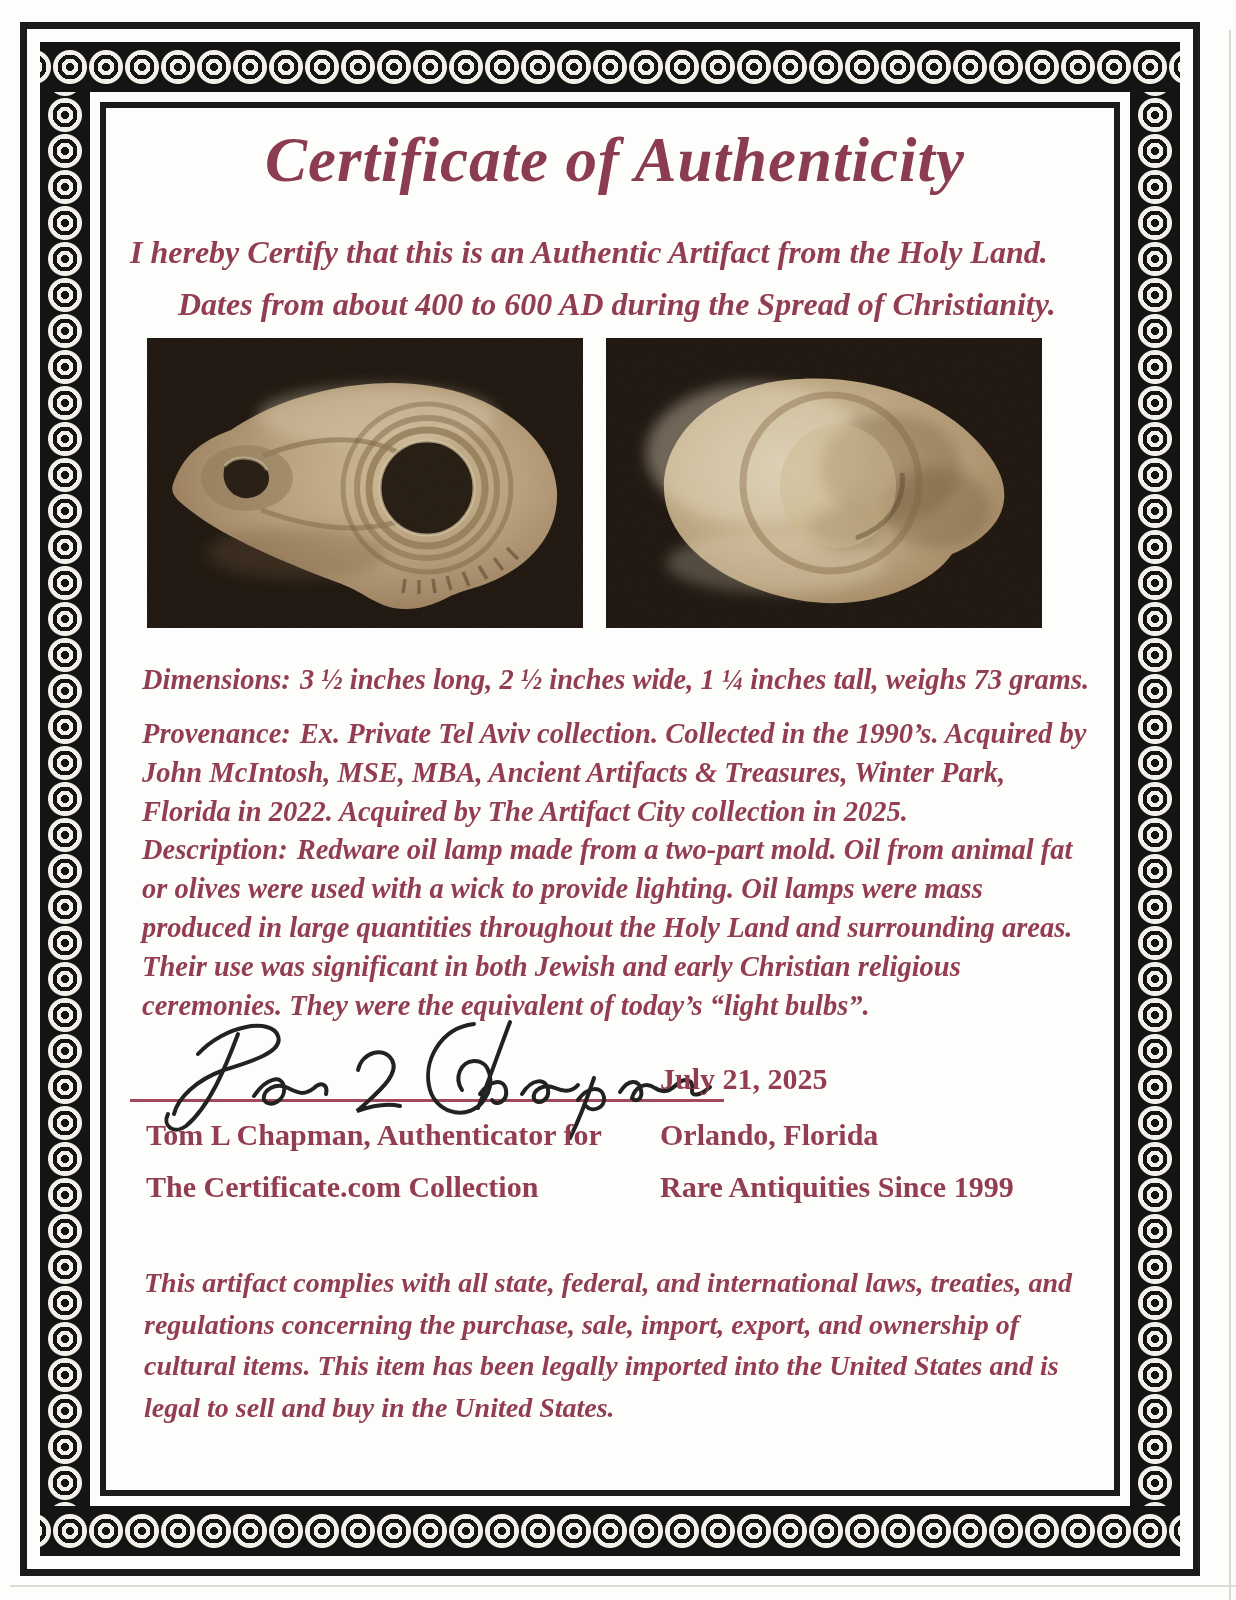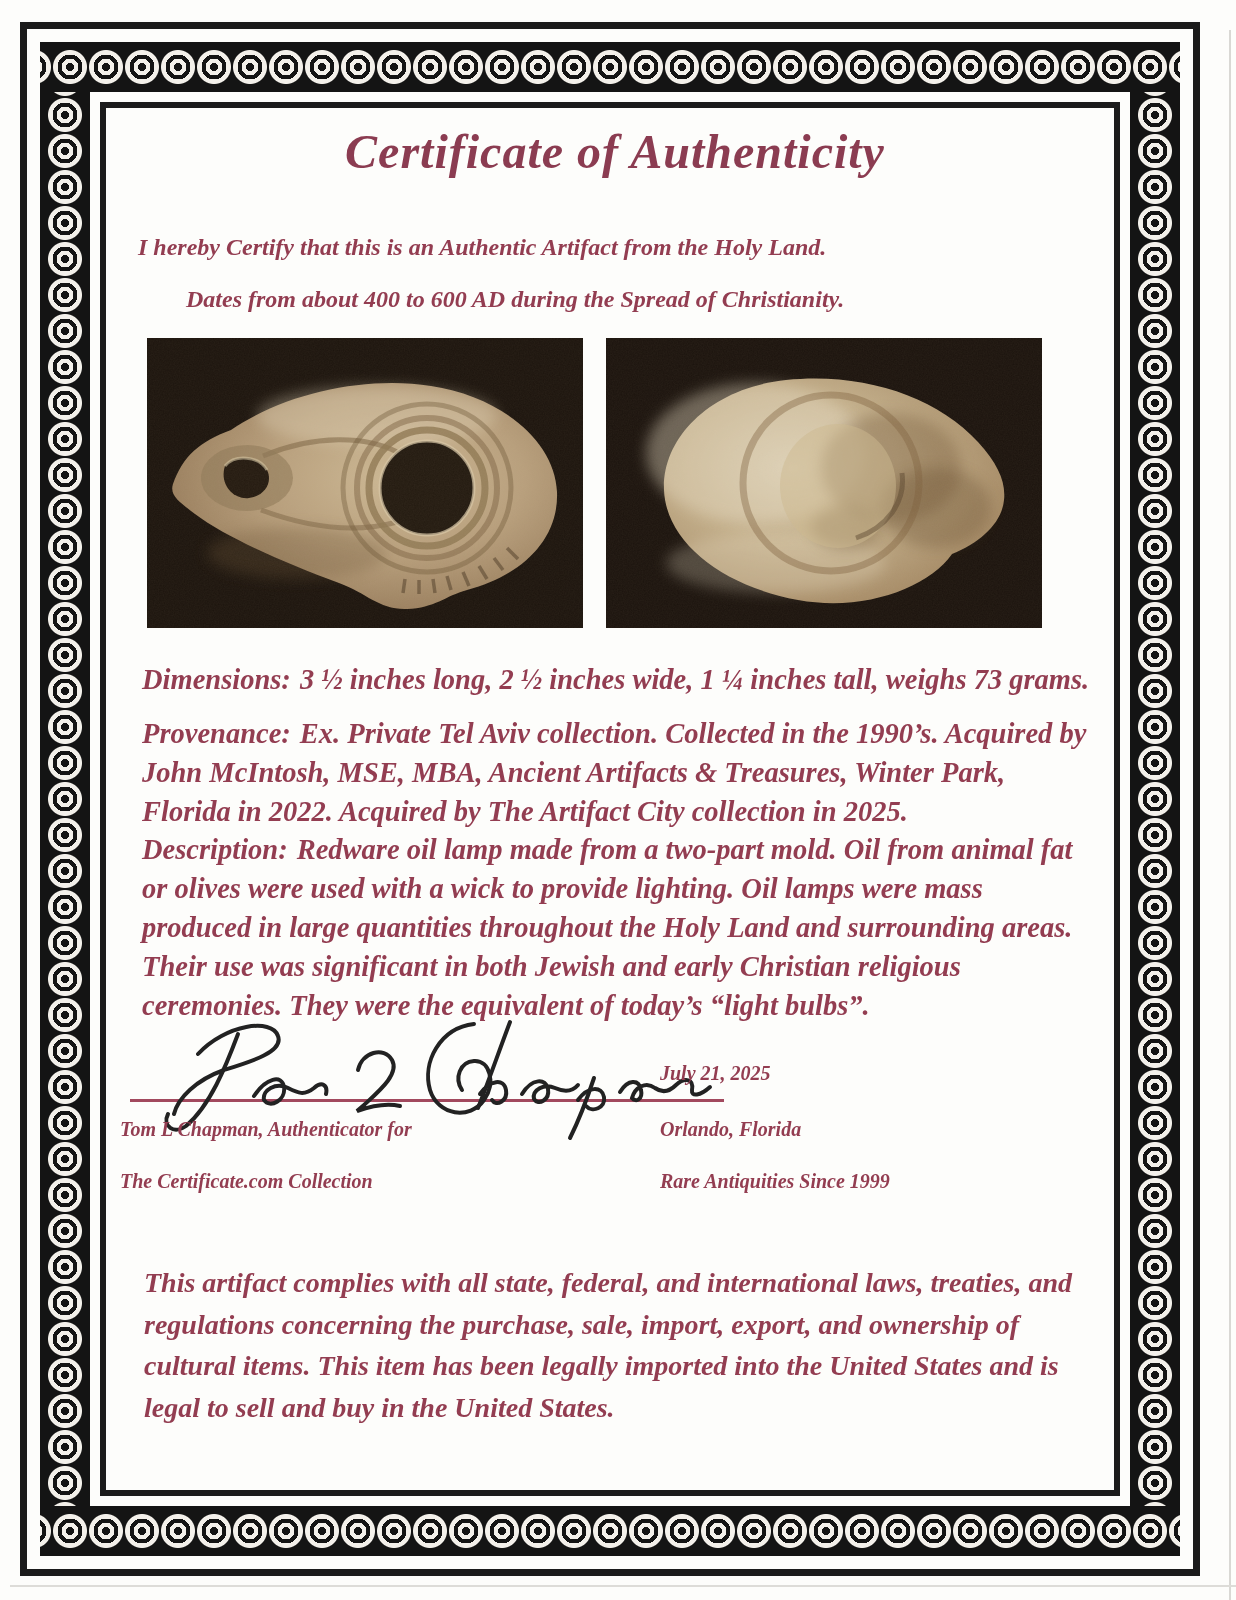--- a/index.html
+++ b/index.html
@@ -22,44 +22,44 @@
   .band .bottom{left:0;right:0;bottom:0;height:50px;background-size:36px 50px;background-repeat:repeat-x;background-position:center bottom;}
   .band .left  {top:50px;bottom:50px;left:0;width:50px;background-size:50px 36px;background-repeat:repeat-y;background-position:left center;}
   .band .right {top:50px;bottom:50px;right:0;width:50px;background-size:50px 36px;background-repeat:repeat-y;background-position:right center;}
   .band-hole{position:absolute;inset:50px;background:#fdfdfb;}
   .line-inner{position:absolute;left:100px;top:102px;right:116px;bottom:104px;
               border:6px solid #1b1b1b;}
 
   
   .content{position:absolute;left:118px;top:0;width:994px;height:1600px;color:#933d51;}
   .title{position:absolute;top:124px;left:0;width:100%;text-align:center;
-         font-size:48px;font-weight:700;font-style:italic;color:#8b3c51;
+         font-size:63px;font-weight:700;font-style:italic;color:#8b3c51;
          letter-spacing:1px;white-space:nowrap;}
-  .statement{position:absolute;left:20px;white-space:nowrap;
-             font-size:24px;font-weight:700;font-style:italic;}
+  .statement{position:absolute;left:12px;white-space:nowrap;
+             font-size:32px;font-weight:700;font-style:italic;}
   .st1{top:234px;}
   .st2{top:286px;margin-left:48px;}
 
   .photo{position:absolute;top:338px;width:436px;height:290px;display:block;}
   .photo1{left:29px;}
   .photo2{left:488px;}
 
   .para{position:absolute;left:12px;width:952px;margin:12px;
         font-size:28.5px;font-weight:700;font-style:italic;line-height:39px;}
   .para .label{margin-right:9px;}
   .p-dim {top:648px;white-space:nowrap;}
   .p-prov{top:702px;}
   .p-desc{top:818px;}
 
   .sig-svg{position:absolute;left:8px;top:1008px;width:630px;height:136px;}
   .sig-underline{position:absolute;left:12px;top:1099px;width:594px;height:3px;
                  background:#a2495e;}
-  .sig-text{position:absolute;font-size:20px;font-weight:700;font-style:italic;white-space:nowrap;}
+  .sig-text{position:absolute;font-size:30px;font-weight:700;white-space:nowrap;}
   .col-right{left:542px;}
-  .col-left{left:2px;}
+  .col-left{left:28px;}
   .r-date{top:1062px;}
   .r-name{top:1118px;}
   .r-loc{top:1118px;}
   .r-coll{top:1170px;}
   .r-tag{top:1170px;}
 
   .p-comp{top:1250px;left:14px;width:948px;font-size:28px;line-height:41.5px;}
 </style>
 </head>
 <body>

